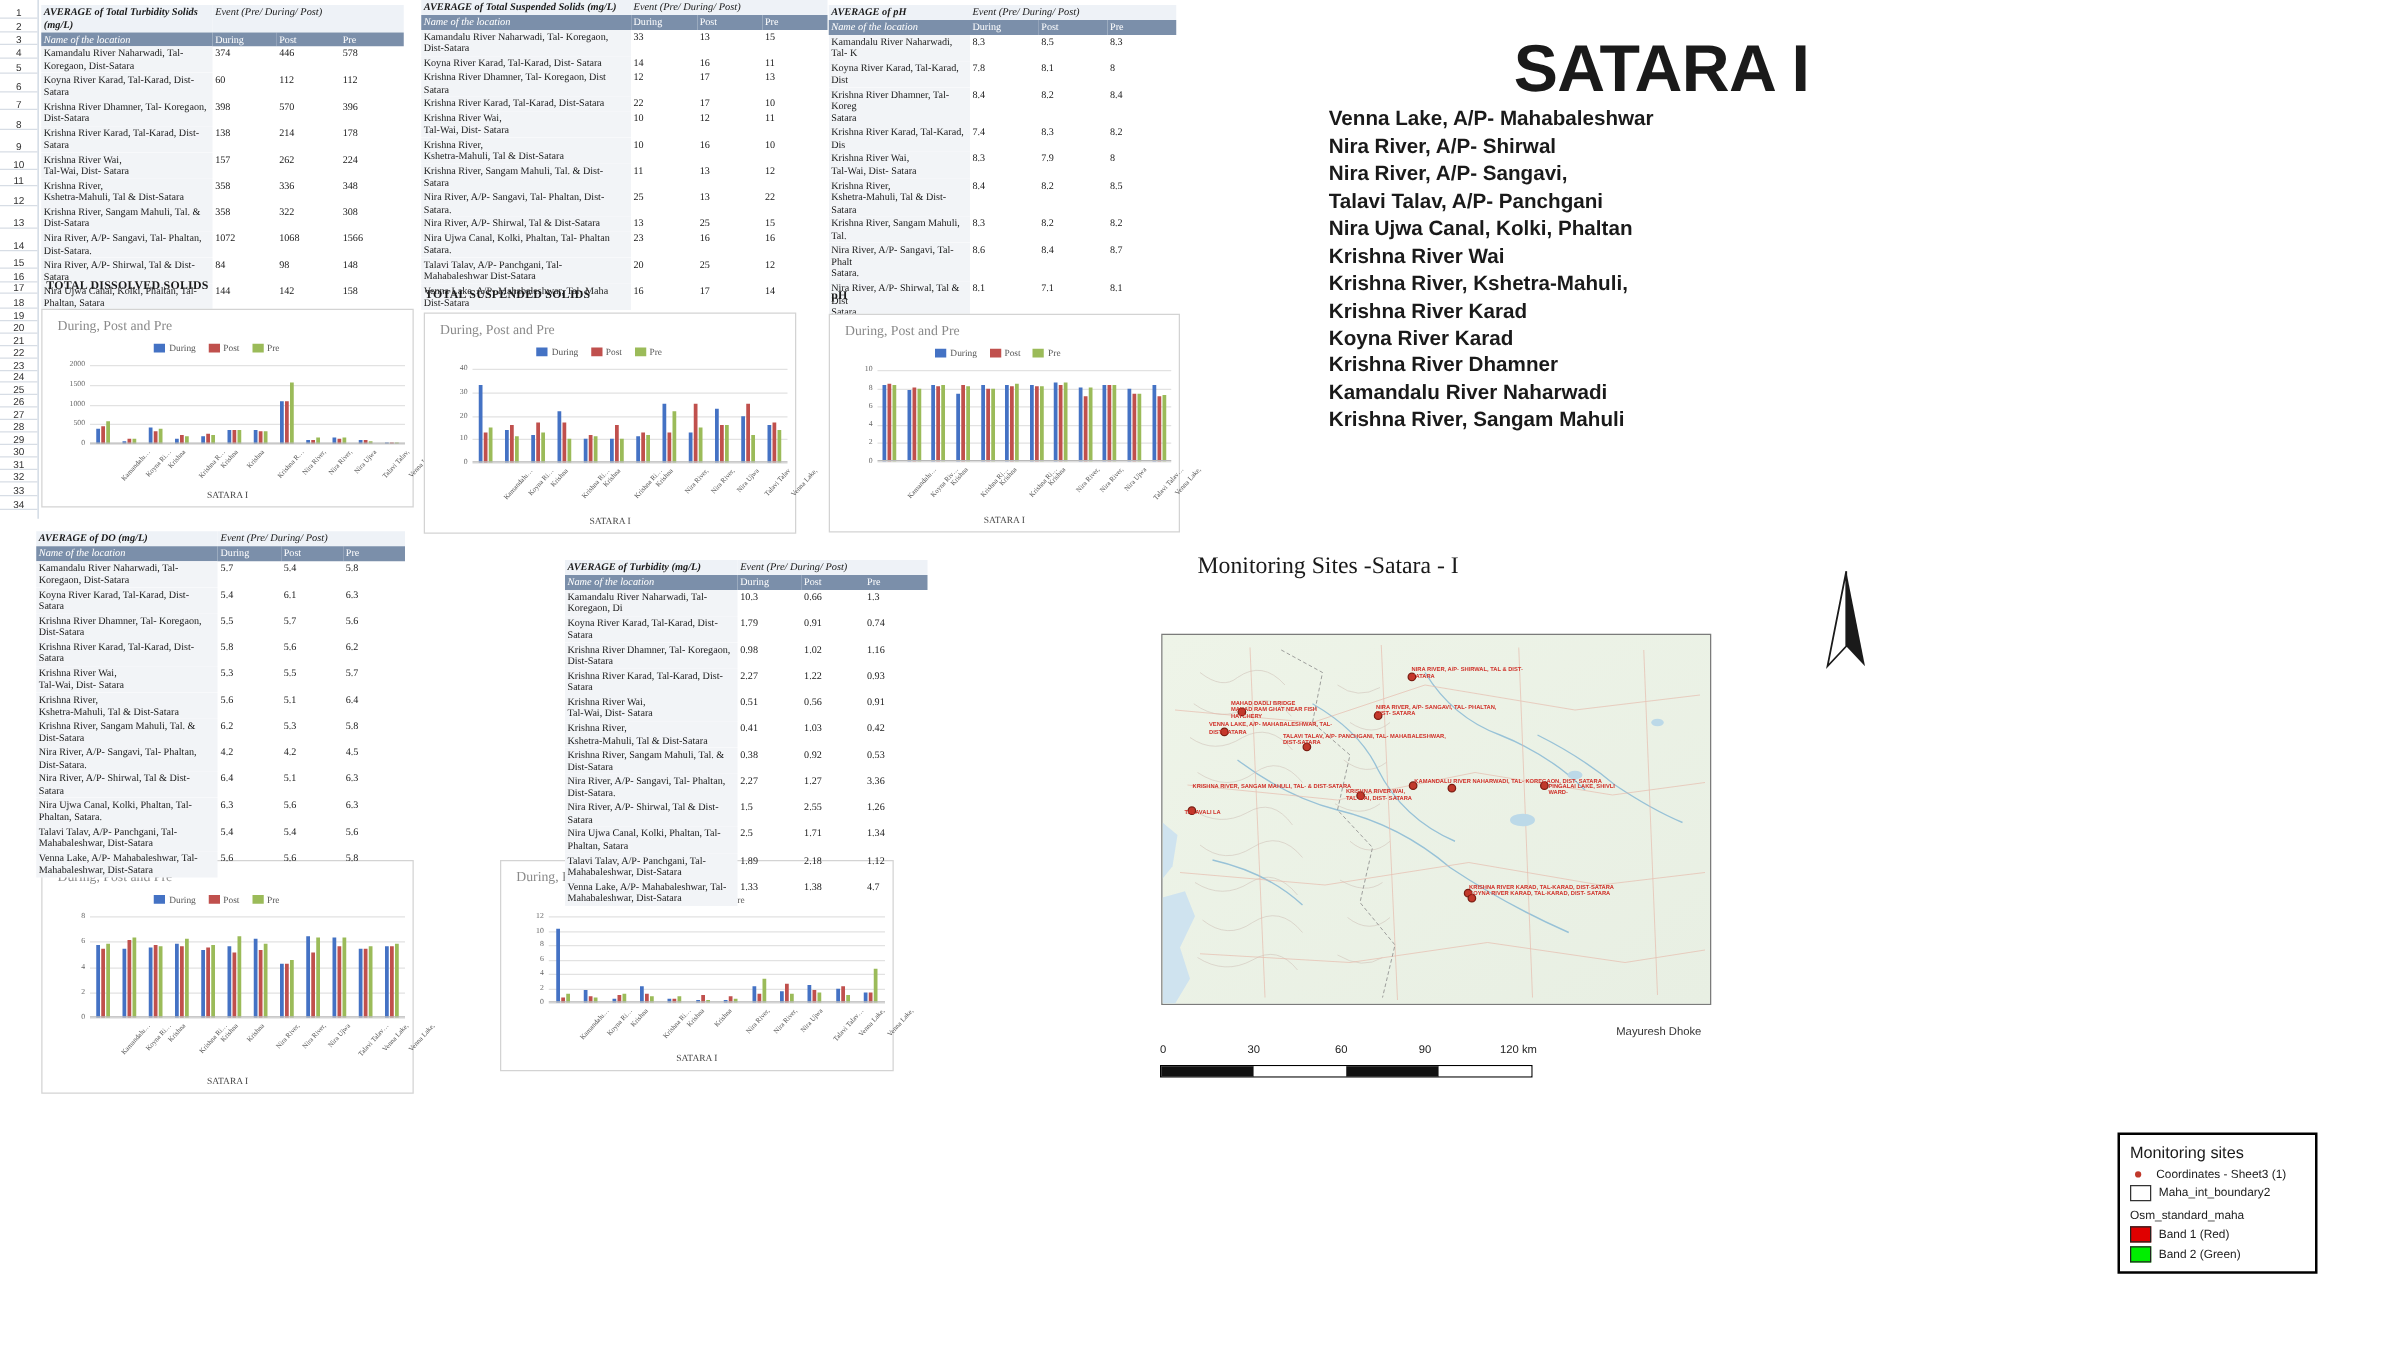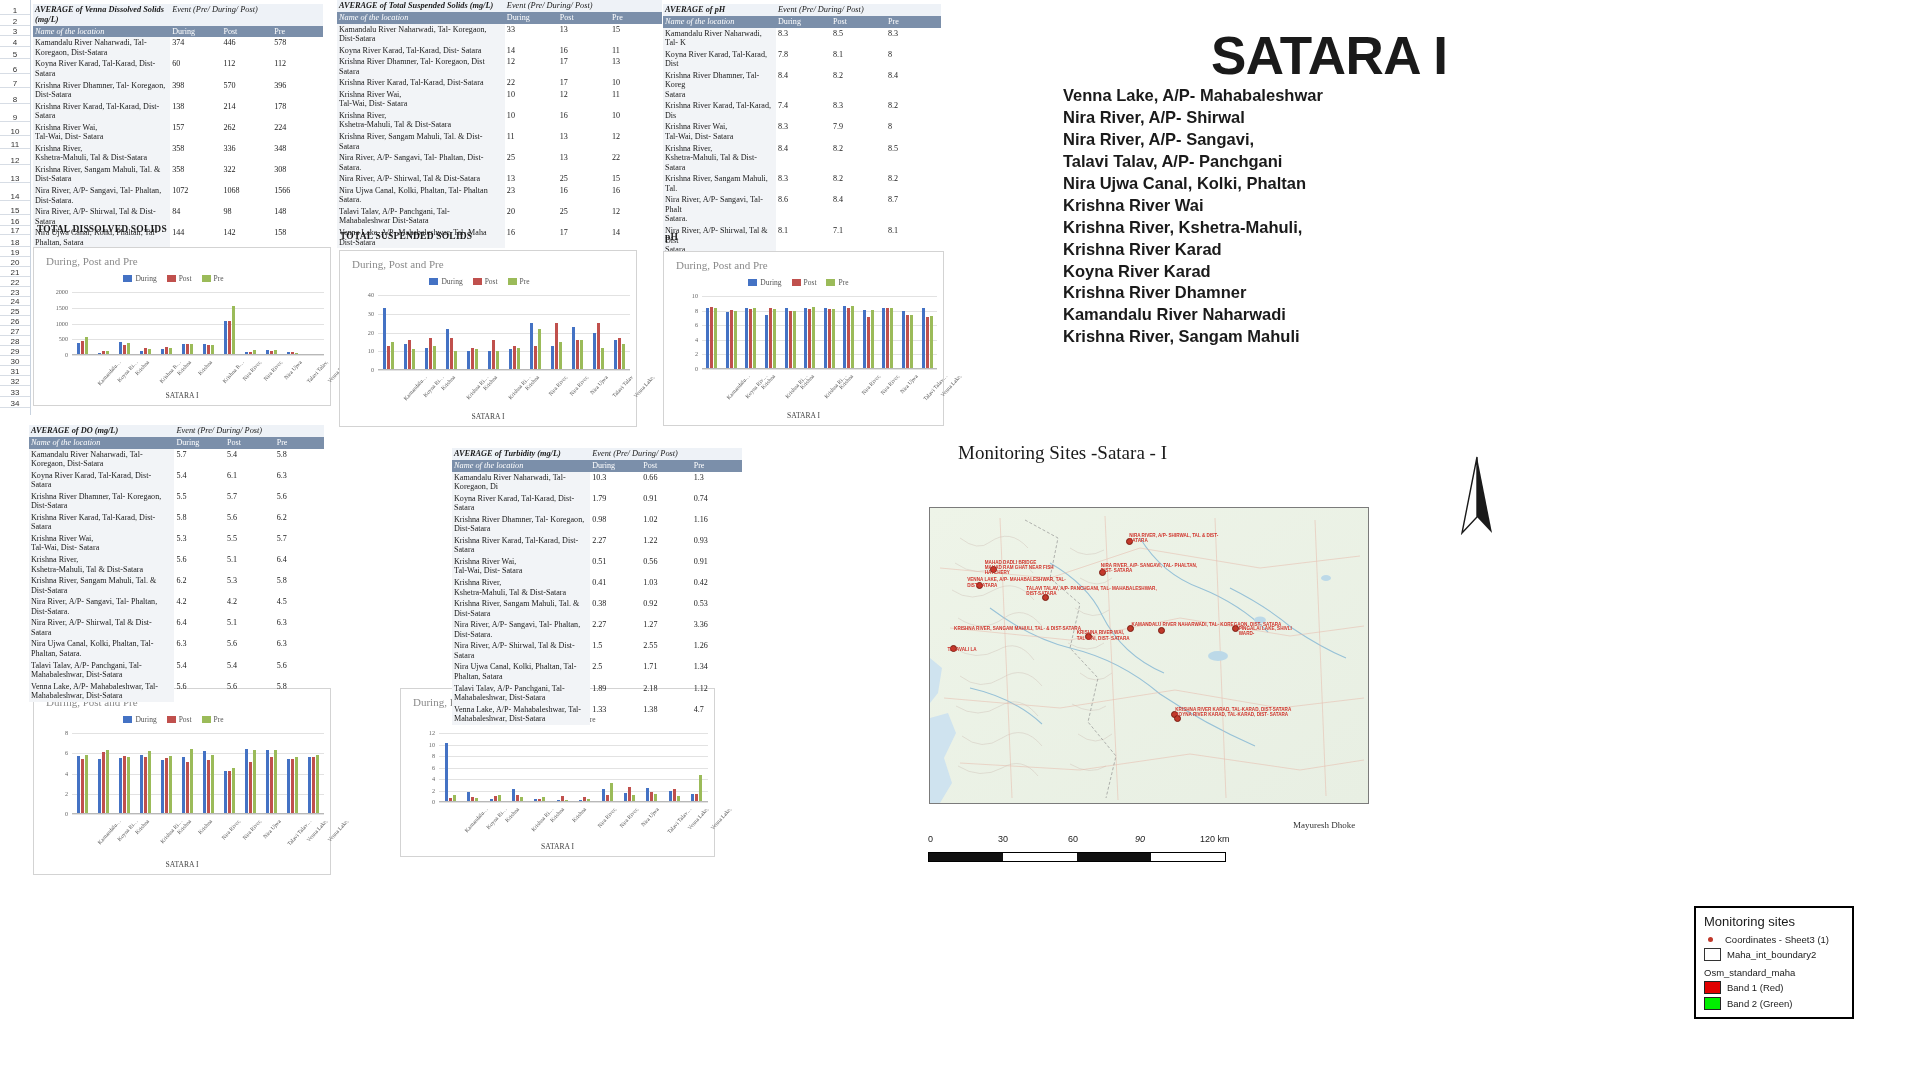--- a/index.html
+++ b/index.html
@@ -55,21 +55,21 @@
             line-height:1.33;}
   .maptitle{font-family:"Liberation Serif",serif;font-size:19px;}
 
   
   .mapframe{position:absolute;border:1px solid #7b7b7b;overflow:hidden;background:#eef3ea;}
   .mapcanvas{position:absolute;inset:0;}
   .sitedot{position:absolute;width:5px;height:5px;border-radius:50%;background:#c0392b;
            border:1px solid #7a1d12;}
   .sitelbl{position:absolute;font-family:"Liberation Sans",sans-serif;font-size:4.6px;
            color:#d0342c;font-weight:bold;white-space:nowrap;line-height:1.15;}
-  .credit{font-family:Liberation Serif, serif;font-size:9px;color:#333;padding-left:43px;}
+  .credit{font-family:Liberation Sans, sans-serif;font-size:9px;color:#333;padding-left:43px;}
 
   
   .scalebar{position:absolute;display:flex;height:8px;border:1px solid #000;}
   .scalebar div{height:100%;}
   .scalenum{position:absolute;font-family:"Liberation Sans",sans-serif;font-size:9px;color:#222;}
 
   
   .legendbox{position:absolute;border:2px solid #000;background:#fff;padding:6px 8px 7px 8px;
              font-family:"Liberation Sans",sans-serif;}
   .legendbox .lg-title{font-size:13px;margin-bottom:5px;}
@@ -147,21 +147,21 @@
     <div class="rowno" style="top: 388px;">33</div>
     <div class="rowline" style="top: 396px;"></div>
     <div class="rowno" style="top: 399px;">34</div>
     <div class="rowline" style="top: 407px;"></div>
   </div>
 
 <div class="abs" id="tbl-tds" style="left:33px;top:4px;width:290px;">
     <table class="xl">
       <tbody>
         <tr>
-          <td class="t-title" style="width: 138px;">AVERAGE of Venna Dissolved Solids (mg/L)</td>
+          <td class="t-title" style="width: 138px;">AVERAGE of Total Turbidity Solids (mg/L)</td>
           <td class="t-title2" colspan="3">Event (Pre/ During/ Post)</td>
         </tr>
         <tr>
           <td class="hdr">Name of the location</td>
           <td class="hdr-n" style="width: 48px;">During</td>
           <td class="hdr-n" style="width: 48px;">Post</td>
           <td class="hdr-n" style="width: 48px;">Pre</td>
         </tr>
         <tr>
           <td class="loc" style="width: 138px; white-space: pre-line; overflow: hidden;">Kamandalu River Naharwadi, Tal- Koregaon, Dist-Satara</td>
@@ -1395,21 +1395,21 @@
     <polygon points="29,2 44,78 29,62" fill="#1a1a1a"></polygon>
     <polygon points="29,2 14,78 29,62" fill="#ffffff" stroke="#1a1a1a" stroke-width="1.4"></polygon>
   </svg>
 </div>
 
 <div class="abs" style="left:928px;top:834px;width:320px;height:36px;">
   <div id="scalenums" style="position:absolute;left:0;top:0;width:320px;height:14px;">
       <div class="scalenum" style="left: 0px; top: 0px;">0</div>
       <div class="scalenum" style="left: 70px; top: 0px;">30</div>
       <div class="scalenum" style="left: 140px; top: 0px;">60</div>
-      <div class="scalenum" style="left: 207px; top: 0px; font-style: italic;">90</div>
+      <div class="scalenum" style="left: 207px; top: 0px;">90</div>
       <div class="scalenum" style="left: 272px; top: 0px;">120 km</div>
     </div>
   <div class="scalebar" style="left:0;top:18px;width:296px;">
     <div style="flex:1;background:#111;"></div>
     <div style="flex:1;background:#fff;"></div>
     <div style="flex:1;background:#111;"></div>
     <div style="flex:1;background:#fff;"></div>
   </div>
 </div>
 

